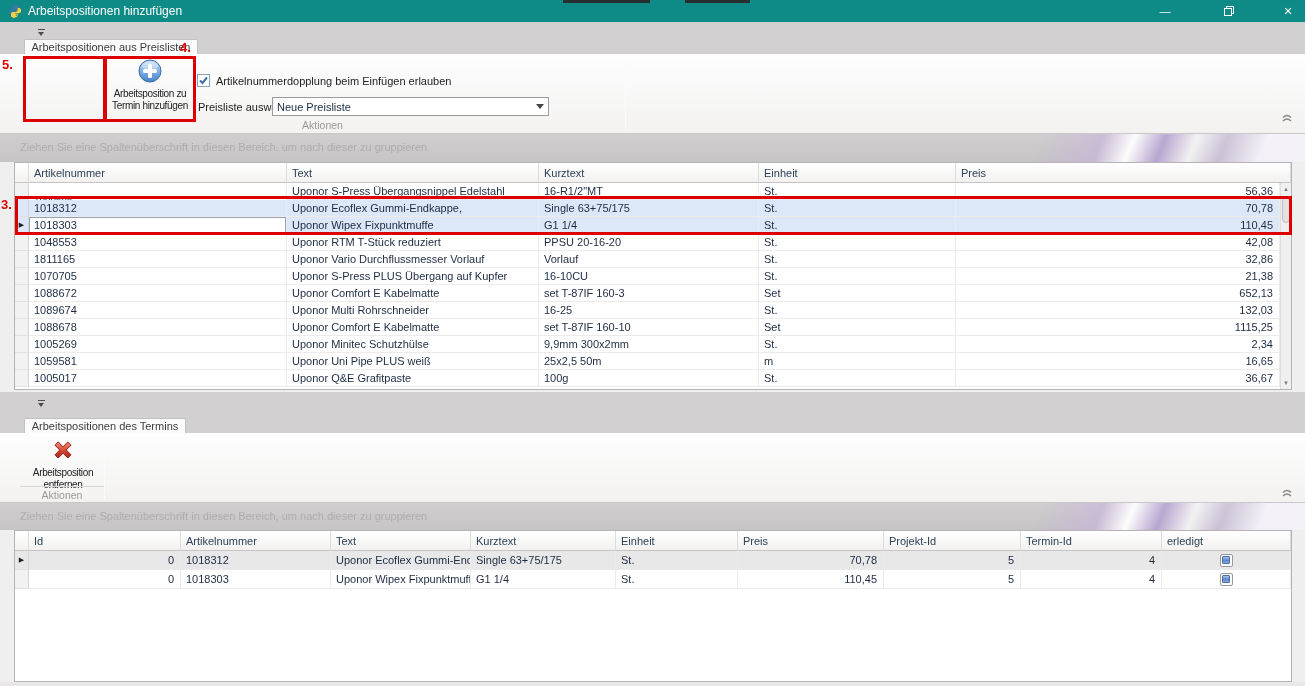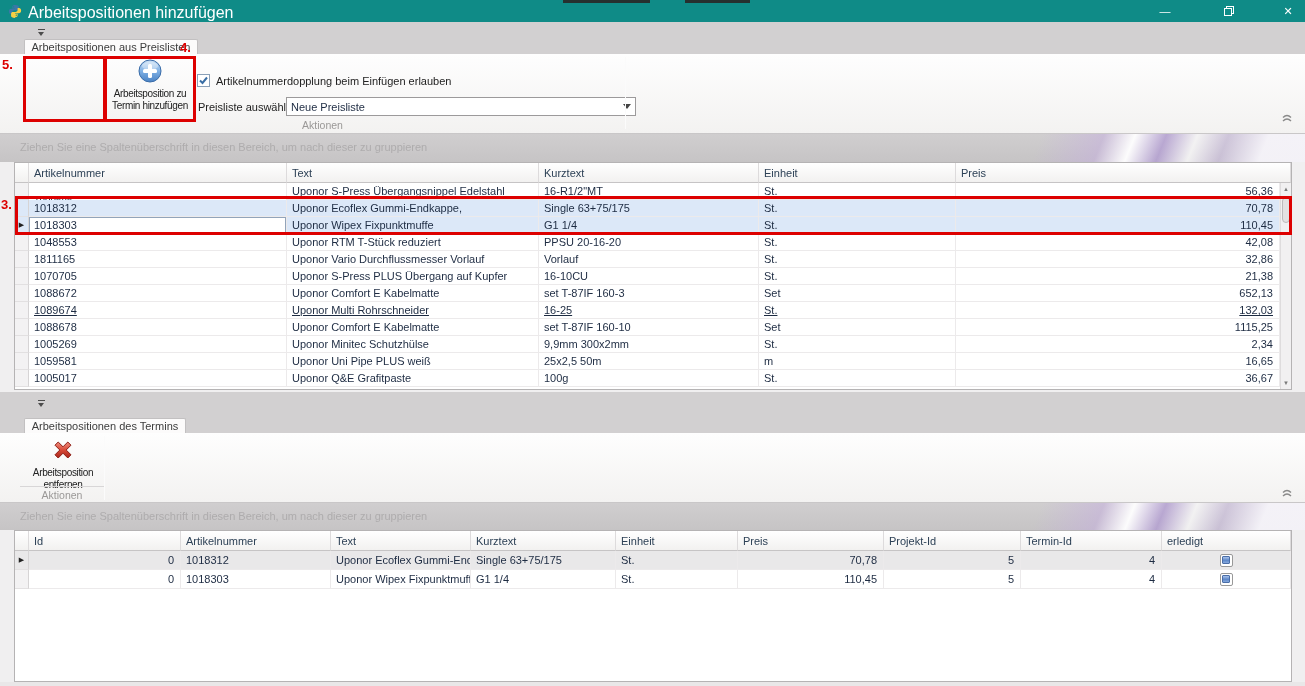--- a/index.html
+++ b/index.html
@@ -4,21 +4,21 @@
 <style>
   html,body{margin:0;padding:0;background:#555;}
   *{box-sizing:border-box;}
   .window{
     position:relative;width:1305px;height:686px;background:#f0eff0;overflow:hidden;
     font-family:"Liberation Sans",sans-serif;color:#1d2b42;
   }
   
   .titlebar{position:absolute;left:0;top:0;width:1305px;height:22px;background:#0f8b87;}
   .title-icon{position:absolute;left:8px;top:4px;width:14px;height:14px;}
-  .title-text{position:absolute;left:28px;top:4px;font-size:16px;color:#ffffff;}
+  .title-text{position:absolute;left:28px;top:4px;font-size:12px;color:#ffffff;}
   .tb-strip{position:absolute;top:0;height:3px;background:#26302f;}
   .tb-btn{position:absolute;top:0;width:34px;height:22px;display:flex;align-items:center;justify-content:center;color:#fff;font-size:11px;}
   
   .band{position:absolute;left:0;width:1305px;background:#d2d0d1;}
   .qat{position:absolute;width:12px;height:10px;cursor:pointer;}
   .qat .bar{position:absolute;left:2px;top:1px;width:7px;height:1px;background:#4c4c4c;}
   .qat .tri{position:absolute;left:2px;top:4px;width:0;height:0;border-left:3.5px solid transparent;border-right:3.5px solid transparent;border-top:4px solid #4c4c4c;}
   .tab{position:absolute;height:15px;background:#fcfbfb;border:1px solid #c2c0c1;border-bottom:none;border-radius:2px 2px 0 0;
        font-size:11px;color:#3c3c3c;display:flex;align-items:center;justify-content:center;}
   .ribbon{position:absolute;left:0;width:1305px;background:linear-gradient(#fefefe,#f3f2f1);border-bottom:1px solid #c9c7c8;}
@@ -117,21 +117,21 @@
     </div>
 
     <div class="checkbox" style="left:197px;top:20px;">
       <svg width="11" height="11" viewBox="0 0 11 11">
         <polyline points="2,5.5 4.5,8 9,2.5" fill="none" stroke="#3a6ea5" stroke-width="2"></polyline>
       </svg>
     </div>
     <span class="cb-label" style="left:216px;top:21px;">Artikelnummerdopplung beim Einfügen erlauben</span>
 
     <span class="combo-label" style="left:198px;top:47px;">Preisliste auswählen</span>
-    <div class="combo" style="left:286px;top:43px;width:350px;">
+    <div class="combo" style="left:272px;top:43px;width:277px;">
       <span>Neue Preisliste</span>
       <span class="arrow"></span>
     </div>
 
     <div class="grp-sep" style="left:625px;top:3px;height:72px;"></div>
     <div class="grp-caption" style="left:20px;top:65px;width:605px;">Aktionen</div>
     <svg class="chevron" style="left:1280px;top:58px;" viewBox="0 0 14 11">
       <path d="M3 9 Q7 5.2 11 9" fill="none" stroke="#8a8a8a" stroke-width="1.4"></path>
       <path d="M3 5.5 Q7 1.7 11 5.5" fill="none" stroke="#8a8a8a" stroke-width="1.4"></path>
     </svg>
@@ -201,21 +201,21 @@
           <div class="cell num" style="width: 324px; height: 17px;">21,38</div>
         </div>
         <div class="grid-row" style="height: 17px;">
           <div class="cell indicator"></div>
           <div class="cell" style="width: 258px; height: 17px;">1088672</div>
           <div class="cell" style="width: 252px; height: 17px;">Uponor Comfort E Kabelmatte</div>
           <div class="cell" style="width: 220px; height: 17px;">set T-87IF 160-3</div>
           <div class="cell" style="width: 197px; height: 17px;">Set</div>
           <div class="cell num" style="width: 324px; height: 17px;">652,13</div>
         </div>
-        <div class="grid-row" style="height: 17px; text-decoration: underline;">
+        <div class="grid-row" style="height: 17px;">
           <div class="cell indicator"></div>
           <div class="cell" style="width: 258px; height: 17px;">1089674</div>
           <div class="cell" style="width: 252px; height: 17px;">Uponor Multi Rohrschneider</div>
           <div class="cell" style="width: 220px; height: 17px;">16-25</div>
           <div class="cell" style="width: 197px; height: 17px;">St.</div>
           <div class="cell num" style="width: 324px; height: 17px;">132,03</div>
         </div>
         <div class="grid-row" style="height: 17px;">
           <div class="cell indicator"></div>
           <div class="cell" style="width: 258px; height: 17px;">1088678</div>

